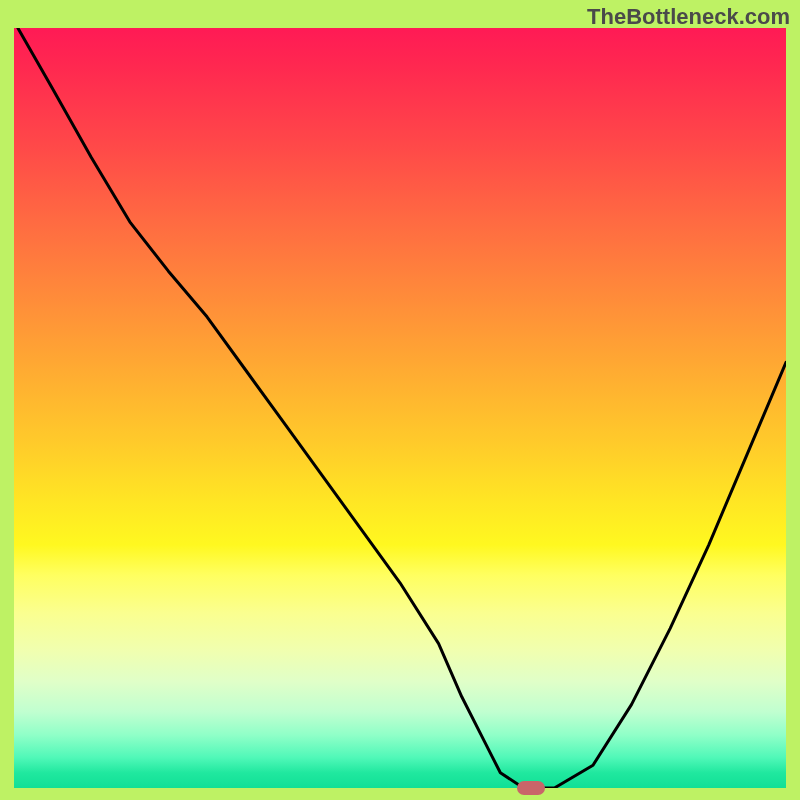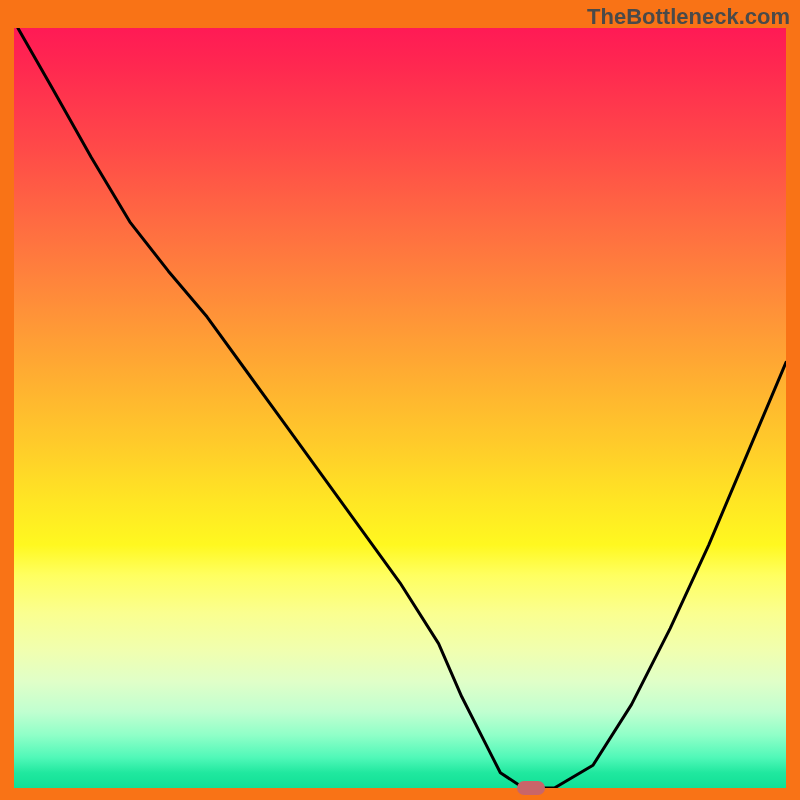--- a/index.html
+++ b/index.html
@@ -11,21 +11,21 @@
     width: 800px;
     height: 800px;
     background: #000;
     font-family: Arial, sans-serif;
     position: relative;
   }
   .chart-wrapper {
     width: 800px;
     height: 800px;
     position: relative;
-    background: #f97316;
+    background: #bef264;
   }
   .watermark {
     position: absolute;
     top: 4px;
     right: 10px;
     color: #4a4a4a;
     font-size: 22px;
     font-weight: bold;
     z-index: 5;
     font-family: Arial, sans-serif;

